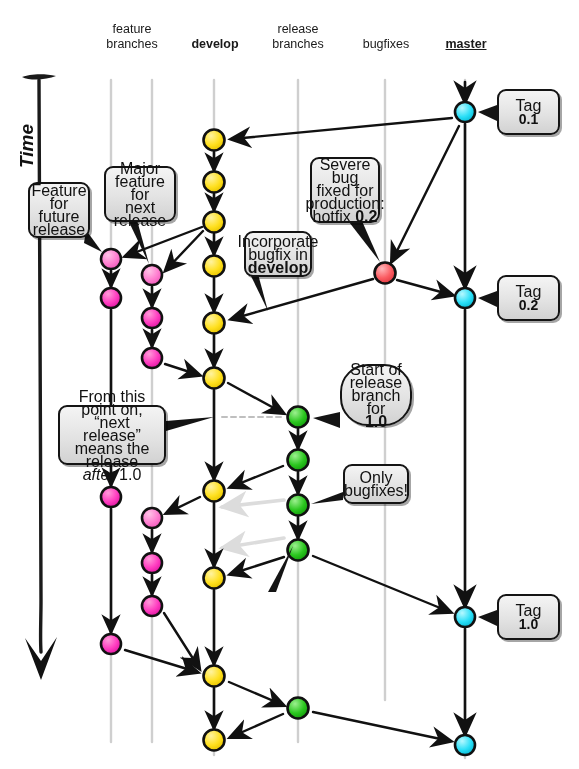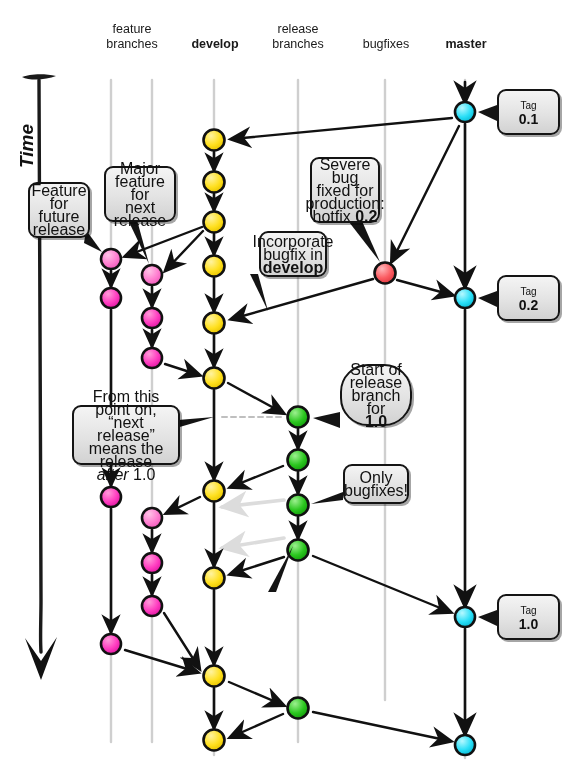--- a/index.html
+++ b/index.html
@@ -21,21 +21,21 @@
            background:linear-gradient(180deg,#f4f4f4 0%,#e3e3e3 55%,#d2d2d2 100%);
            border:2px solid #141414;border-radius:9px;
            box-shadow:2px 2px 0 rgba(0,0,0,.35);
            display:flex;align-items:center;justify-content:center;
            text-align:center;font-size:16px;line-height:13px;color:#111;
            padding:5px 6px;}
   .callout span{display:block;}
   .callout b{font-weight:bold;}
   .callout i{font-style:italic;}
   .tagbox{font-size:10.5px;}
-  .tagbox .tname{display:block;font-size:10px;}
+  .tagbox .tname{display:block;font-size:16px;}
   .tagbox .tver{display:block;font-size:14px;font-weight:bold;margin-top:1px;}
 </style>
 </head>
 <body>
 
 <div id="stage">
 
   <svg id="scene" viewBox="0 0 579 769">
     <defs>
       <marker id="ah" markerWidth="9" markerHeight="9" refX="7.2" refY="4" orient="auto">
@@ -220,45 +220,45 @@
       <path d="M497,610 L478,617 L497,626 Z"></path>
     </g>
   </svg>
 
   <div class="lane-label" style="left:93px;top:22px;width:78px;">feature
 branches</div>
   <div class="lane-label bold" style="left:178px;top:37px;width:74px;">develop</div>
   <div class="lane-label" style="left:258px;top:22px;width:80px;">release
 branches</div>
   <div class="lane-label" style="left:349px;top:37px;width:74px;">bugfixes</div>
-  <div class="lane-label bold" style="left:430px;top:37px;width:72px;">master</div>
+  <div class="lane-label bold" style="left:430px;top:37px;width:72px;text-decoration:underline;">master</div>
 
   <div class="time-label" style="left:16px;top:168px;">Time</div>
 
   <div class="callout" style="left:28px;top:182px;width:62px;height:56px;">
     <span>
       Feature<br>for future<br>release</span>
   </div>
 
   <div class="callout" style="left:104px;top:166px;width:72px;height:56px;">
     <span>
       Major<br>feature for<br>next release</span>
   </div>
 
-  <div class="callout" style="left:244px;top:231px;width:68px;height:46px;margin-left:15px;">
+  <div class="callout" style="left:244px;top:231px;width:68px;height:46px;">
     <span>
       Incorporate<br>bugfix in<br><b>develop</b></span>
   </div>
 
   <div class="callout" style="left:310px;top:157px;width:70px;height:66px;">
     <span>
       Severe bug<br>fixed for<br>production:<br>hotfix <b>0.2</b></span>
   </div>
 
-  <div class="callout" style="left:72px;top:405px;width:108px;height:60px;">
+  <div class="callout" style="left:58px;top:405px;width:108px;height:60px;">
     <span>
       From this point on,<br>“next release”<br>means the release<br><i>after</i> 1.0</span>
   </div>
 
   <div class="callout" style="left:340px;top:364px;width:72px;height:62px;border-radius:28px;">
     <span>
       Start of<br>release<br>branch for<br><b>1.0</b></span>
   </div>
 
   <div class="callout" style="left:343px;top:464px;width:66px;height:40px;">

